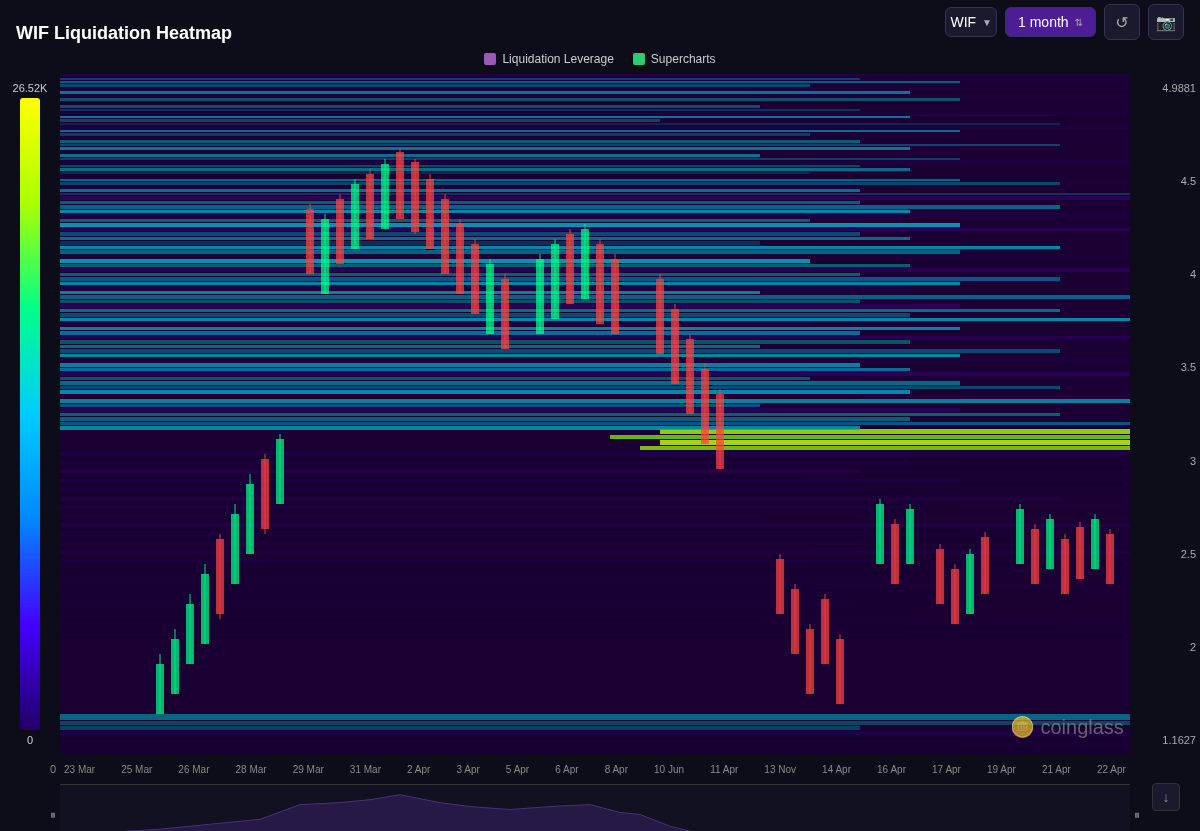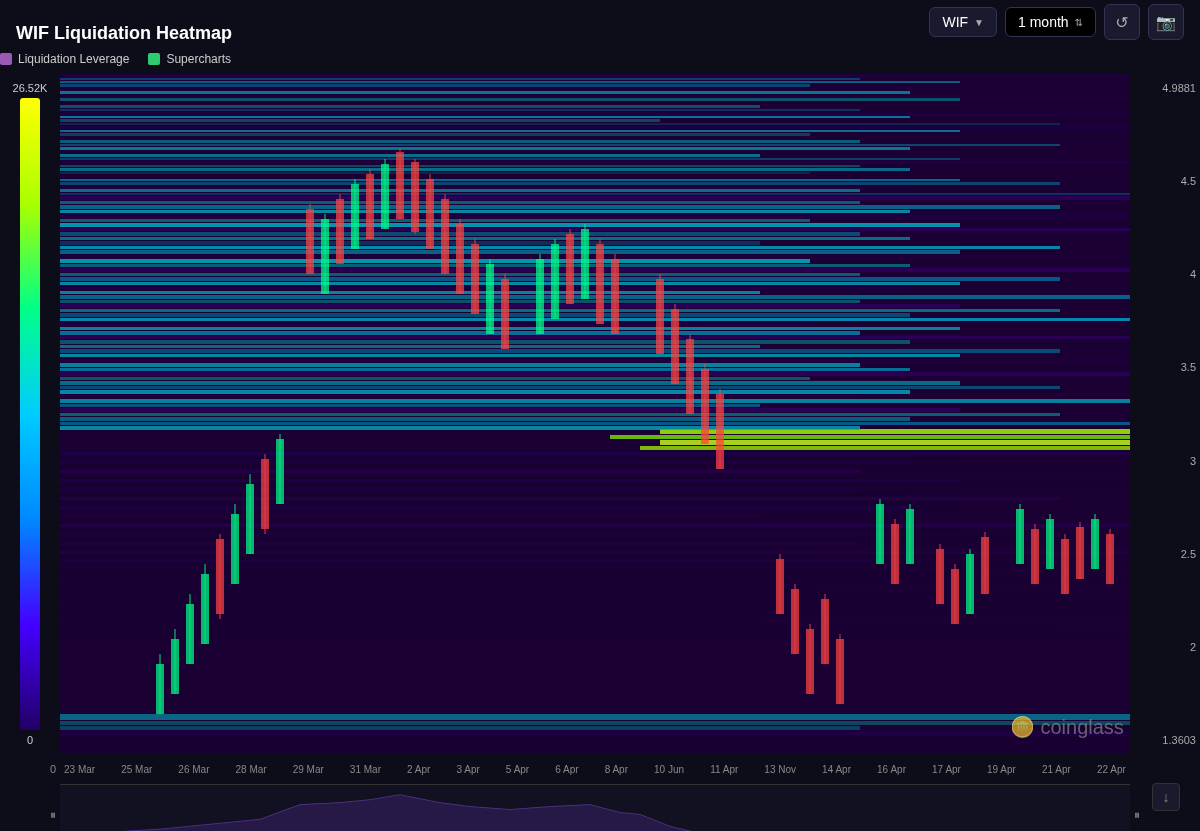--- a/index.html
+++ b/index.html
@@ -32,35 +32,35 @@
       display: flex;
       align-items: center;
       gap: 8px;
     }
 
     .dropdown {
       background: #1a1a2e;
       border: 1px solid #333355;
       border-radius: 6px;
       color: #fff;
-      padding: 6px 12px;
+      padding: 6px 4px;
       display: flex;
       align-items: center;
       gap: 6px;
       cursor: pointer;
       font-size: 14px;
     }
 
     .dropdown-arrow {
       font-size: 10px;
       color: #aaa;
     }
 
     .time-selector {
-      background: #000000;
+      background: #4c1d95;
       border: 1px solid #333355;
       border-radius: 6px;
       color: #fff;
       padding: 6px 12px;
       display: flex;
       align-items: center;
       gap: 6px;
       cursor: pointer;
       font-size: 14px;
     }
@@ -75,20 +75,21 @@
       align-items: center;
       justify-content: center;
       cursor: pointer;
       color: #aaa;
       font-size: 16px;
     }
 
     .legend {
       display: flex;
       align-items: center;
+      justify-content: center;
       gap: 19px;
       height: 30px;
       background: #0d0d1a;
     }
 
     .legend-item {
       display: flex;
       align-items: center;
       gap: 6px;
       font-size: 12px;
@@ -503,21 +504,21 @@
   </div>
 
   <div class="price-axis">
     <div class="price-label">4.9881</div>
     <div class="price-label">4.5</div>
     <div class="price-label">4</div>
     <div class="price-label">3.5</div>
     <div class="price-label">3</div>
     <div class="price-label">2.5</div>
     <div class="price-label">2</div>
-    <div class="price-label">1.3603</div>
+    <div class="price-label">1.1627</div>
   </div>
 </div>
 
 <div style="display:flex; align-items:center; height:30px; background:#0d0d1a; position:relative;">
   <div style="width:60px; position:relative;">
     <span style="position:absolute; right:4px; top:50%; transform:translateY(-50%); font-size:11px; color:#888;">0</span>
   </div>
   <div style="flex:1; display:flex; justify-content:space-between; font-size:10px; color:#888; padding:0 4px;text-align:right;">
     <span>23 Mar</span>
     <span>25 Mar</span>

